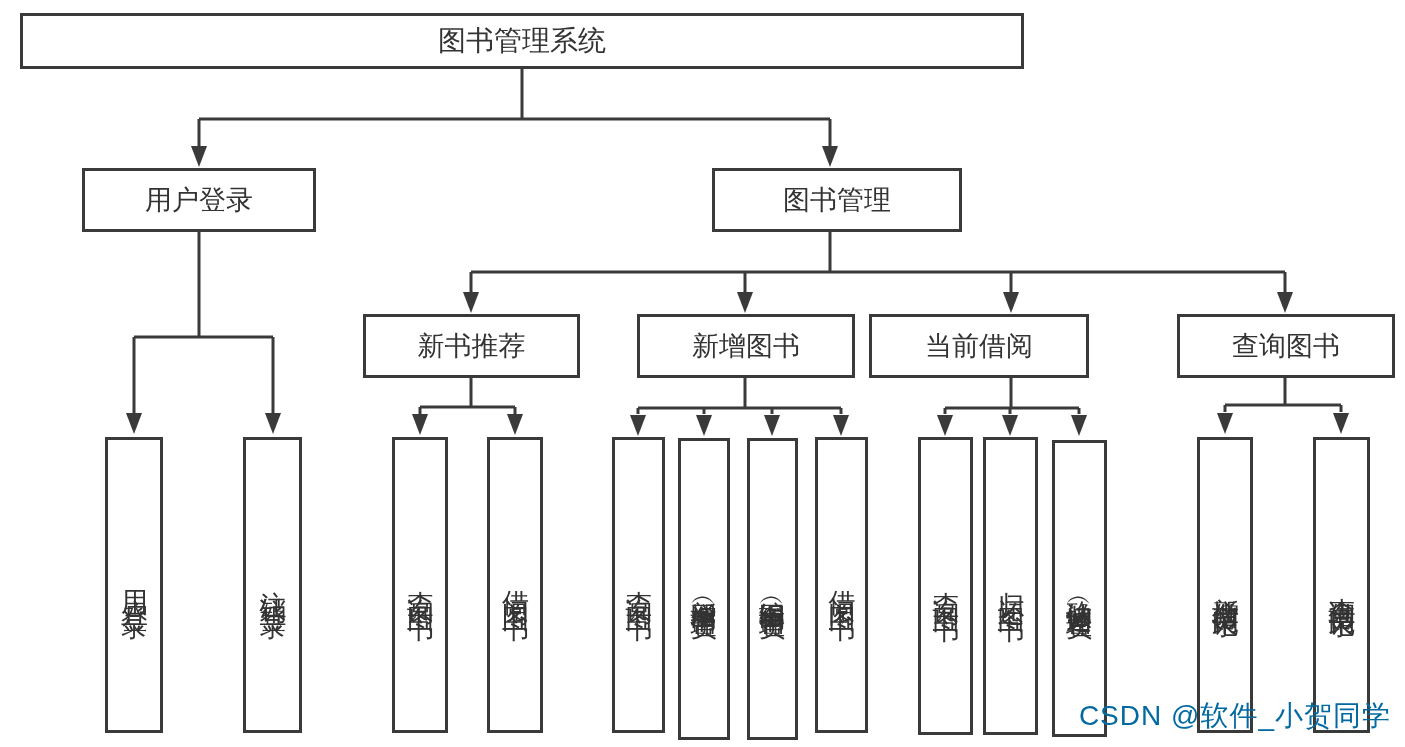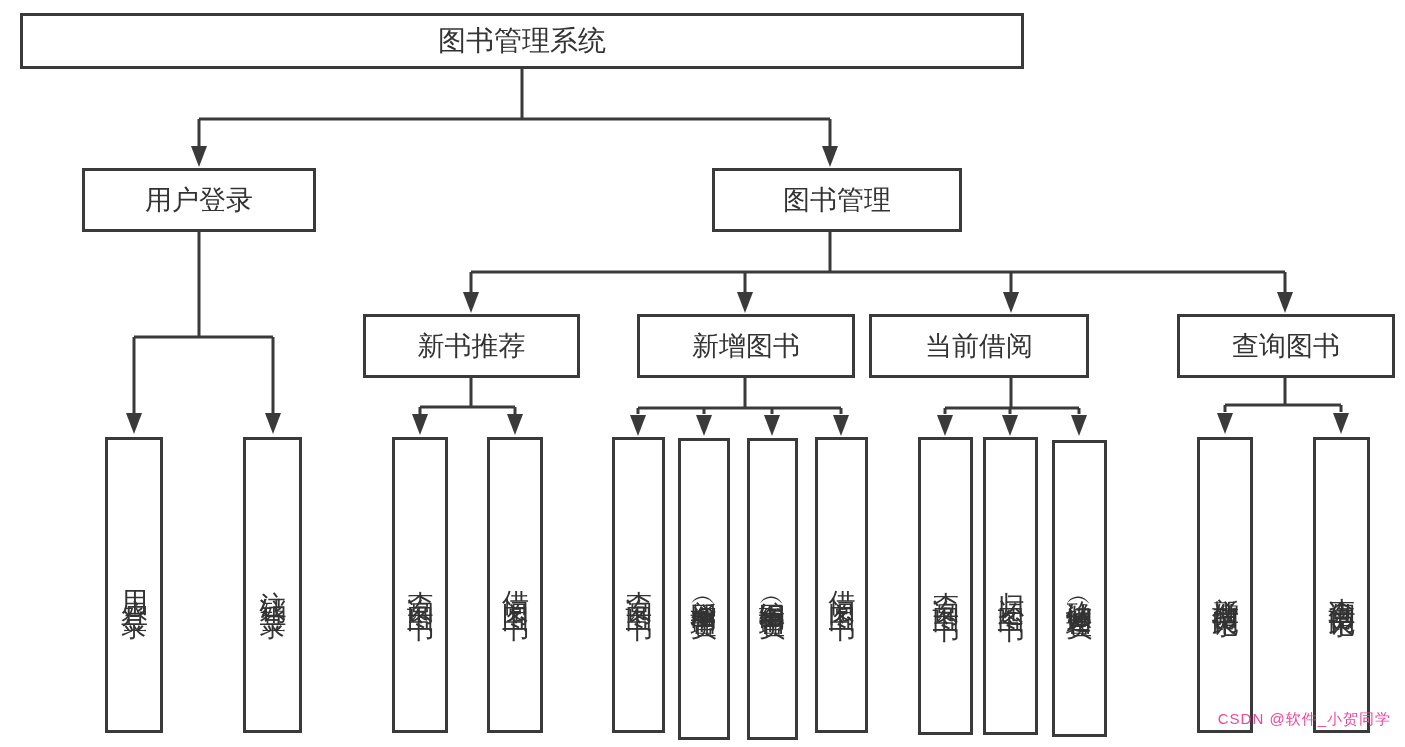--- a/index.html
+++ b/index.html
@@ -48,22 +48,22 @@
   #l3a{left:612px;top:437px;width:53px;height:296px;}
   #l3b{left:678px;top:438px;width:52px;height:302px;}
   #l3c{left:747px;top:438px;width:51px;height:302px;}
   #l3d{left:815px;top:437px;width:53px;height:296px;}
   #l4a{left:918px;top:437px;width:55px;height:298px;}
   #l4b{left:983px;top:437px;width:55px;height:298px;}
   #l4c{left:1052px;top:440px;width:55px;height:297px;}
   #l5a{left:1197px;top:437px;width:56px;height:296px;}
   #l5b{left:1313px;top:437px;width:57px;height:296px;}
   #watermark{
-    position:absolute;right:14px;bottom:18px;
-    font-size:15px;color:#ec4899;z-index:3;
+    position:absolute;right:14px;bottom:12px;
+    font-size:28px;color:#0369a1;z-index:3;
     letter-spacing:1px;
   }
 </style>
 </head>
 <body>
 
 <div id="canvas">
 
   <svg id="wires" width="1405" height="747" viewBox="0 0 1405 747">
     <defs>

